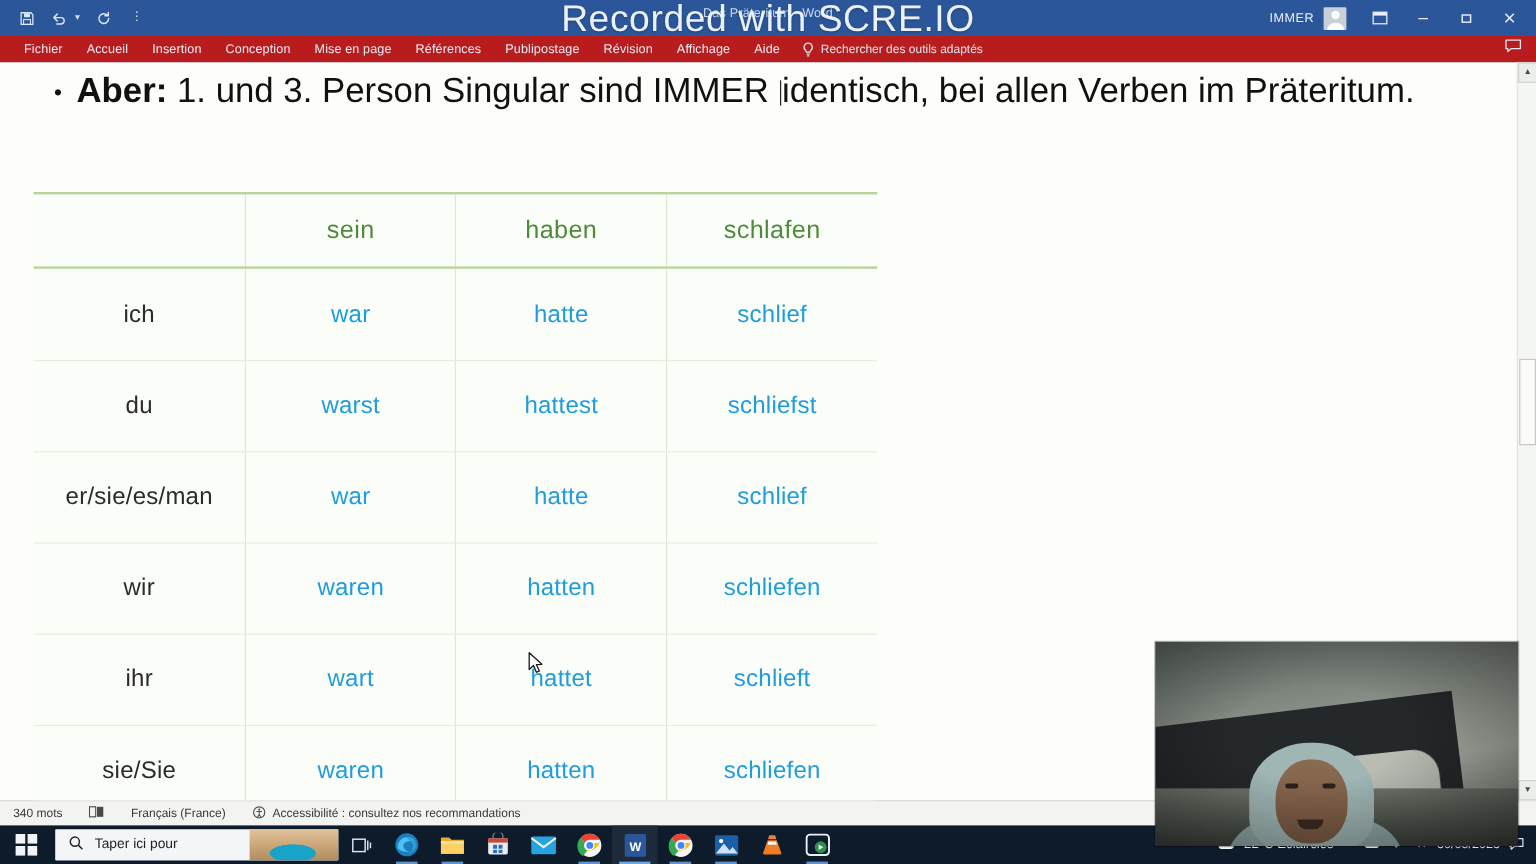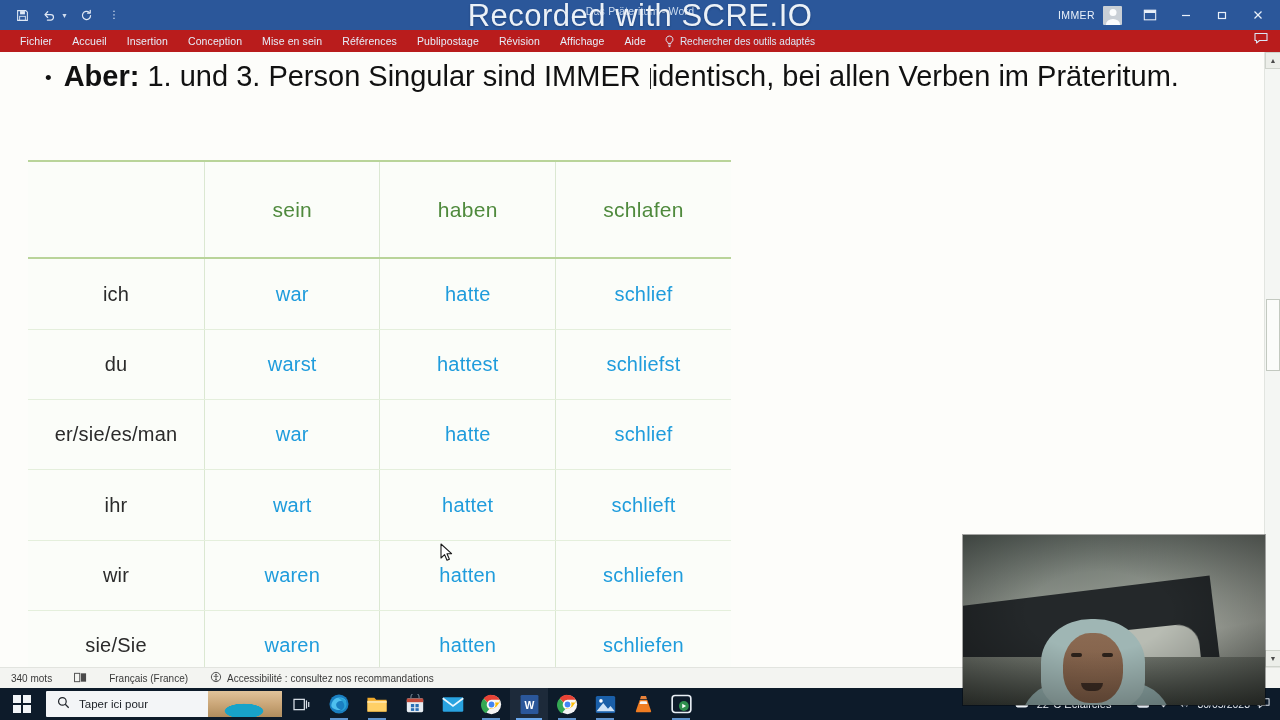--- a/index.html
+++ b/index.html
@@ -122,21 +122,21 @@
   }
   table.conj td {
     text-align: center; vertical-align: middle;
     border-right: 1px solid #dbe8d2;
     border-bottom: 1px solid #e4efdc;
     background: #fbfdf9;
   }
   table.conj tr.hdr td {
     border-top: 2px solid #b9d49a;
     border-bottom: 2px solid #b9d49a;
-    height: 97px;
+    height: 62px;
   }
   table.conj tr td:last-child { border-right: none; }
   table.conj tr:last-child td { border-bottom: 2px solid #cfe3bd; }
   .hdr-verb {
     color: #4f8a3d; font-size: 21px; letter-spacing: .3px;
   }
   .pron {
     color: #2b2b2b; font-size: 20px; letter-spacing: .2px;
   }
   .form {
@@ -344,21 +344,21 @@
           </svg>
       </span>
     </div>
   </div>
 
   <div class="tabbar">
     <span class="tab">Fichier</span>
     <span class="tab">Accueil</span>
     <span class="tab">Insertion</span>
     <span class="tab">Conception</span>
-    <span class="tab">Mise en sein</span>
+    <span class="tab">Mise en page</span>
     <span class="tab">Références</span>
     <span class="tab">Publipostage</span>
     <span class="tab">Révision</span>
     <span class="tab">Affichage</span>
     <span class="tab">Aide</span>
     <span class="tellme">
       <span class="bulb">
         <svg width="11" height="13" viewBox="0 0 11 13">
             <path d="M5.5 1a3.4 3.4 0 0 1 2.1 6.1c-.4.4-.6.8-.6 1.3H4a2 2 0 0 0-.6-1.3A3.4 3.4 0 0 1 5.5 1z" fill="none" stroke="#dbe7f6" stroke-width="1"></path>
             <line x1="4.2" y1="10.1" x2="6.8" y2="10.1" stroke="#dbe7f6" stroke-width="1"></line>
@@ -405,30 +405,30 @@
             <td><span class="form">hattest</span></td>
             <td><span class="form">schliefst</span></td>
           </tr>
           <tr>
             <td><span class="pron">er/sie/es/man</span></td>
             <td><span class="form">war</span></td>
             <td><span class="form">hatte</span></td>
             <td><span class="form">schlief</span></td>
           </tr>
           <tr>
+            <td><span class="pron">wir</span></td>
+            <td><span class="form">waren</span></td>
+            <td><span class="form">hatten</span></td>
+            <td><span class="form">schliefen</span></td>
+          </tr>
+          <tr>
             <td><span class="pron">ihr</span></td>
             <td><span class="form">wart</span></td>
             <td><span class="form">hattet</span></td>
             <td><span class="form">schlieft</span></td>
-          </tr>
-          <tr>
-            <td><span class="pron">wir</span></td>
-            <td><span class="form">waren</span></td>
-            <td><span class="form">hatten</span></td>
-            <td><span class="form">schliefen</span></td>
           </tr>
           <tr>
             <td><span class="pron">sie/Sie</span></td>
             <td><span class="form">waren</span></td>
             <td><span class="form">hatten</span></td>
             <td><span class="form">schliefen</span></td>
           </tr>
         </tbody>
           </table>
       </div>

